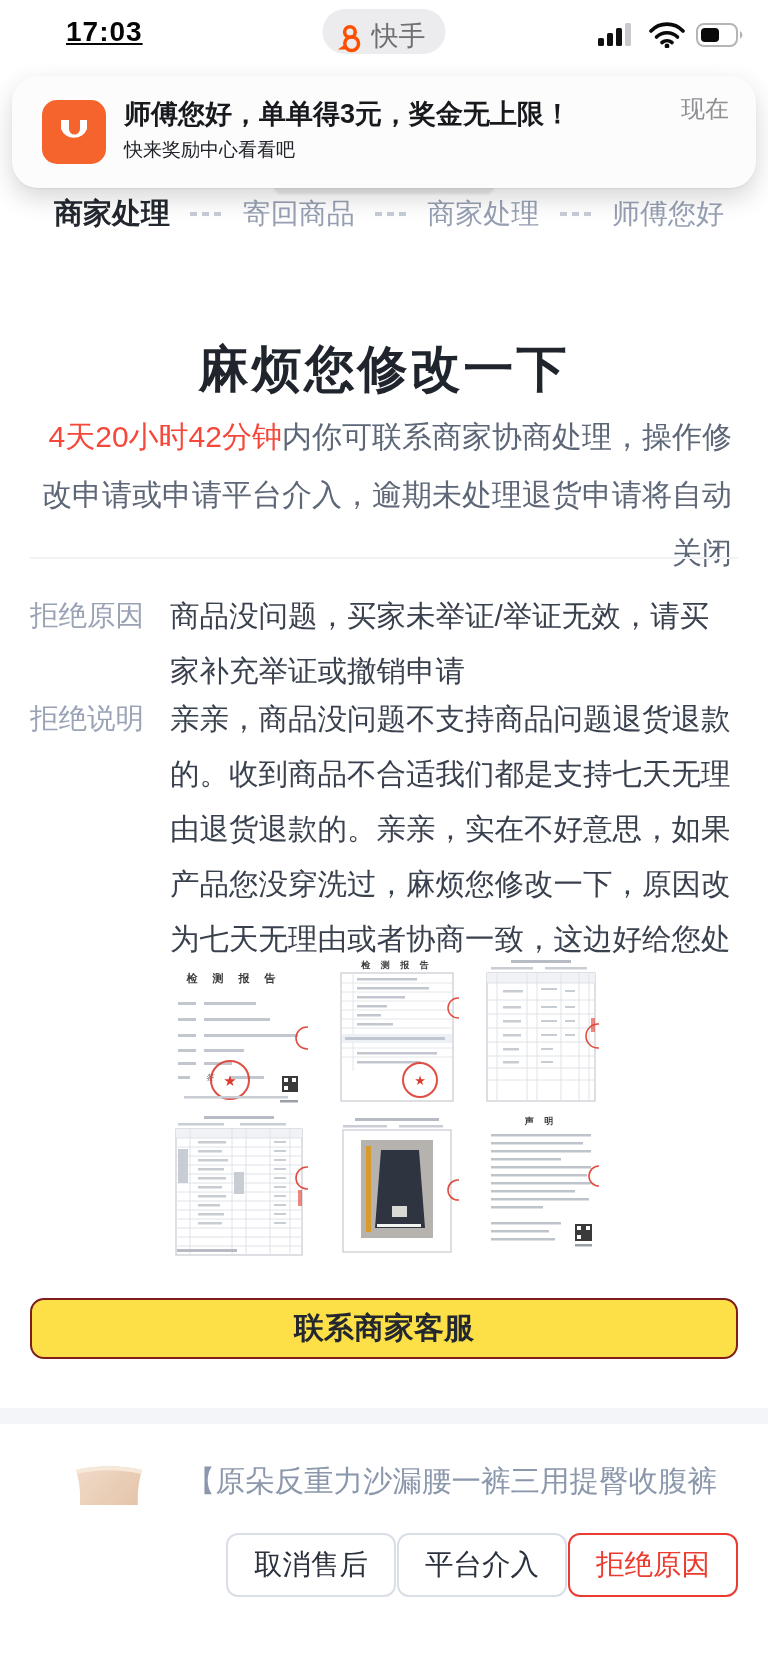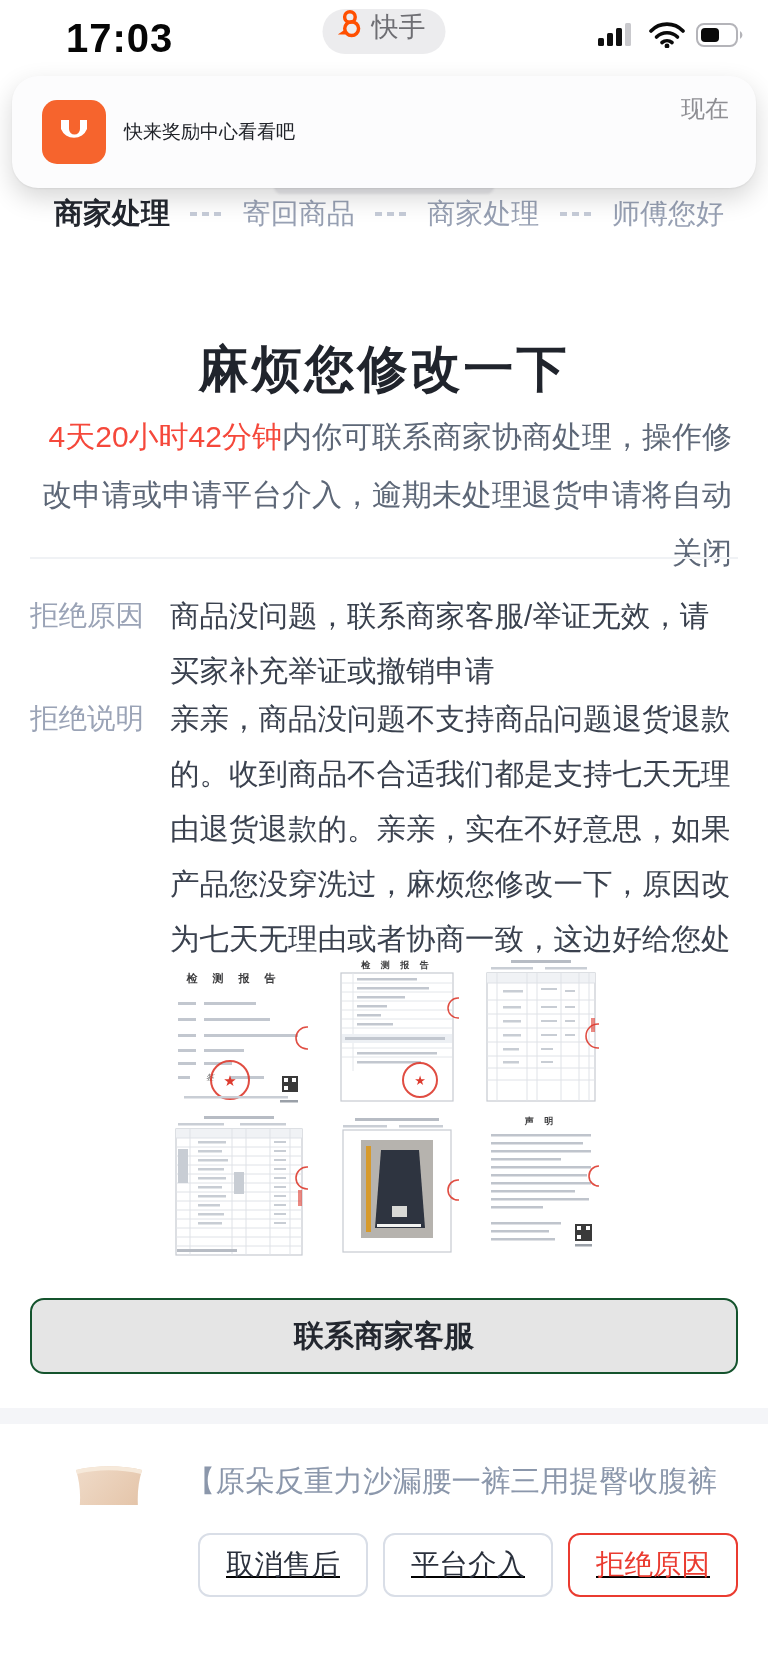--- a/index.html
+++ b/index.html
@@ -1,21 +1,21 @@
 <!DOCTYPE html>
 <html><head>
 <meta charset="utf-8">
 <style>
   html,body{margin:0;padding:0;background:#fff;}
   .page{position:relative;width:768px;height:1662px;background:#fff;overflow:hidden;
         font-family:"Liberation Sans","DejaVu Sans",sans-serif;}
   
-  .time{position:absolute;left:66px;top:16px;font-size:40px;font-weight:700;color:#060606;letter-spacing:1px;}
+  .time{position:absolute;left:66px;top:16px;font-size:28px;font-weight:700;color:#060606;letter-spacing:1px;text-decoration:underline;}
   .app-pill{position:absolute;left:50%;top:9px;transform:translateX(-50%);height:45px;
-            background:#ececee;border-radius:23px;display:flex;align-items:flex-start;gap:6px;padding:0 20px 0 13px;}
+            background:#ececee;border-radius:23px;display:flex;align-items:flex-end;gap:6px;padding:0 20px 0 13px;}
   .app-pill span{font-size:27px;color:#6e6e73;}
   .status-icons{position:absolute;right:24px;top:22px;display:flex;align-items:center;gap:11px;}
   
   .notif-peek{position:absolute;left:50%;top:180px;transform:translateX(-50%);width:220px;height:14px;
               border-radius:8px;background:#e9e9ec;filter:blur(1px);z-index:1;}
   .notif{position:absolute;left:12px;right:12px;top:76px;height:112px;background:#fcfcfd;border-radius:26px;
          box-shadow:0 10px 26px rgba(0,0,0,.16),0 1px 2px rgba(0,0,0,.06);z-index:2;
          display:flex;align-items:center;padding-left:30px;box-sizing:border-box;}
   .notif-icon{width:64px;height:64px;border-radius:15px;background:#f6642d;flex:0 0 auto;
               display:flex;align-items:center;justify-content:center;}
@@ -35,31 +35,31 @@
   .subtitle .red{color:#f5483b;}
   .divider{position:absolute;left:30px;right:30px;top:557px;height:2px;background:#f0f2f5;}
   
   .kv{position:absolute;left:30px;right:33px;display:flex;}
   .kv .k{width:140px;flex:0 0 auto;font-size:28.5px;color:#9aa3b6;line-height:55px;}
   .kv .v{flex:1;font-size:29.5px;color:#3a414e;line-height:55px;}
   .kv1{top:588px;} .kv2{top:691px;}
   
   .ev{position:absolute;background:#fff;}
   
-  .contact-btn{position:absolute;left:30px;right:30px;top:1298px;height:76px;border-radius:14px;
-               border:2px solid #14532d;background:#e5e5e5;display:flex;align-items:center;justify-content:center;
+  .contact-btn{position:absolute;left:30px;right:30px;top:1298px;height:61px;border-radius:14px;
+               border:2px solid #7f1d1d;background:#fde047;display:flex;align-items:center;justify-content:center;
                font-size:30px;font-weight:700;color:#23272f;box-sizing:border-box;}
   .band{position:absolute;left:0;right:0;top:1408px;height:16px;background:#f4f5f8;}
   
   .product-img{position:absolute;left:56px;top:1454px;width:106px;height:106px;border-radius:6px;background:#fff;overflow:hidden;}
   .product-title{position:absolute;left:186px;right:38px;top:1457px;font-size:29.5px;line-height:47px;color:#8b97ab;}
   
   .bottom-bar{position:absolute;left:0;right:0;top:1505px;bottom:0;background:#fff;z-index:3;
-              display:flex;justify-content:flex-end;align-items:flex-start;gap:15px;
-              padding:28px 30px 0 0;box-sizing:border-box;text-decoration:underline;}
+              display:flex;justify-content:flex-end;align-items:flex-start;gap:1px;
+              padding:28px 30px 0 0;box-sizing:border-box;}
   .bar-btn{height:64px;min-width:142px;padding:0 26px;border-radius:12px;border:2px solid #d9dee7;background:#fff;
            font-size:28.5px;color:#2b313d;display:flex;align-items:center;justify-content:center;box-sizing:border-box;
            font-family:inherit;}
   .bar-btn.danger{border-color:#ea3b30;color:#ea3b30;}
 </style>
 </head>
 <body>
 
 <div class="page">
 
@@ -93,20 +93,21 @@
   </div>
 
   <div class="notif-peek"></div>
   <div class="notif">
     <div class="notif-icon">
       <svg width="44" height="44" viewBox="0 0 44 44">
         <path d="M9,10 h8 v9 a5.5,5.5 0 0 0 11,0 v-9 h7 v9 a14,14 0 0 1 -26,0 Z" fill="#ffffff"></path>
       </svg>
     </div>
     <div class="notif-text">
+      <div class="notif-title">师傅您好，单单得3元，奖金无上限！</div>
       <div class="notif-body">快来奖励中心看看吧</div>
     </div>
     <div class="notif-time">现在</div>
   </div>
 
   <div class="steps">
     <span class="step active">商家处理</span>
     <span class="dashes"></span>
     <span class="step">寄回商品</span>
     <span class="dashes"></span>
@@ -114,21 +115,21 @@
     <span class="dashes"></span>
     <span class="step">师傅您好</span>
   </div>
 
   <div class="page-title">麻烦您修改一下</div>
   <div class="subtitle"><span class="red">4天20小时42分钟</span><span>内你可联系商家协商处理，操作修改申请或申请平台介入，逾期未处理退货申请将自动关闭</span></div>
   <div class="divider"></div>
 
   <div class="kv kv1">
     <div class="k">拒绝原因</div>
-    <div class="v">商品没问题，联系商家客服/举证无效，请买家补充举证或撤销申请</div>
+    <div class="v">商品没问题，买家未举证/举证无效，请买家补充举证或撤销申请</div>
   </div>
 
   <div class="kv kv2">
     <div class="k">拒绝说明</div>
     <div class="v">亲亲，商品没问题不支持商品问题退货退款的。收到商品不合适我们都是支持七天无理由退货退款的。亲亲，实在不好意思，如果产品您没穿洗过，麻烦您修改一下，原因改为七天无理由或者协商一致，这边好给您处理售后</div>
   </div>
 
   <div class="ev" style="left:170px;top:958px;">
     <svg width="138" height="146" viewBox="0 0 138 146">
       <text x="64" y="24" text-anchor="middle" font-size="11" letter-spacing="6" fill="#3c3c3e" font-weight="bold">检 测 报 告</text>

